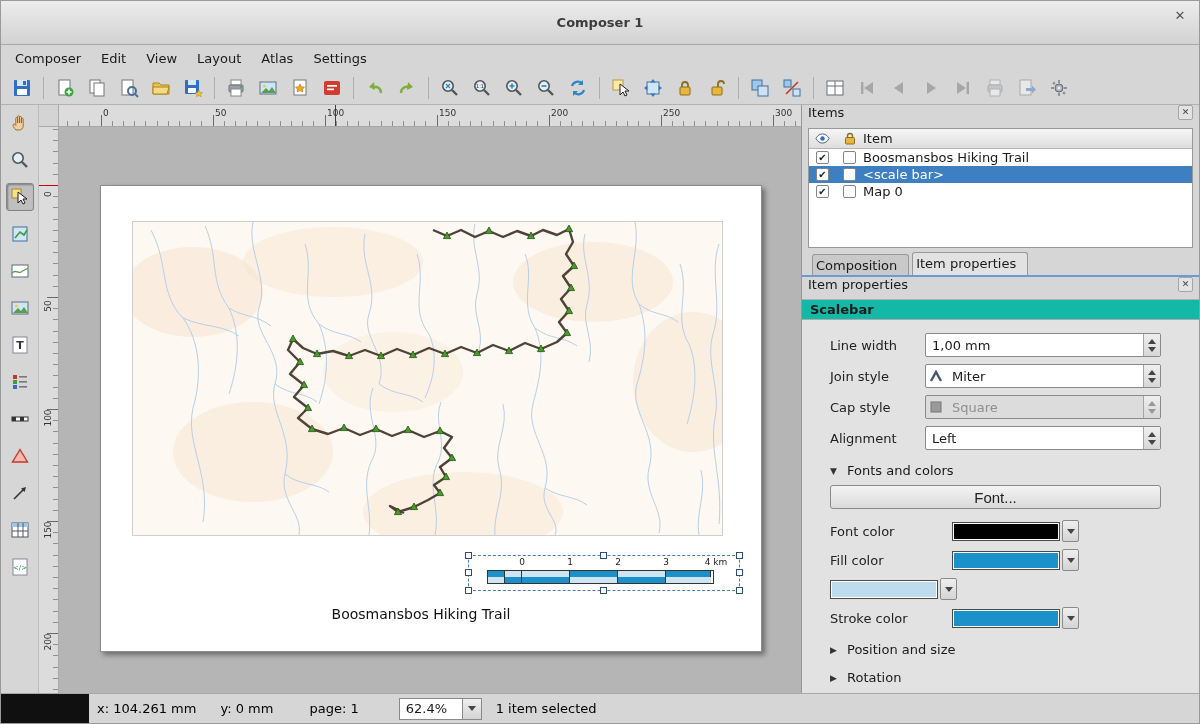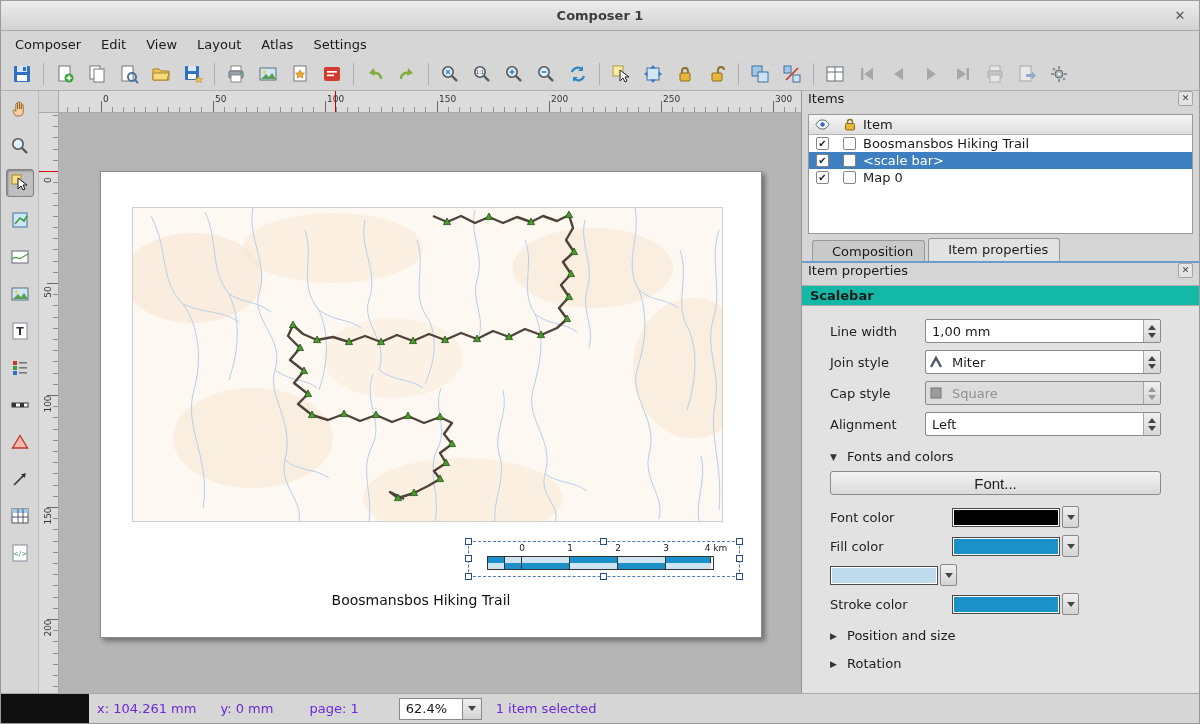--- a/index.html
+++ b/index.html
@@ -1,21 +1,21 @@
 <!DOCTYPE html>
 <html><head>
 <meta charset="utf-8">
 <style>
   * { margin:0; padding:0; box-sizing:border-box; }
   html,body { width:1200px; height:724px; }
   body { font-family:"DejaVu Sans","Liberation Sans",sans-serif; font-size:13px; color:#1a1a1a; background:#888; }
   .window { position:relative; width:1200px; height:724px; background:#d6d6d6; border:1px solid #9a9a9a; overflow:hidden; display:flex; flex-direction:column; }
 
   
-  .titlebar { height:30px; background:linear-gradient(#ececec,#d2d2d2); border-bottom:1px solid #a8a8a8; display:flex; align-items:center; position:relative; flex:none; }
+  .titlebar { height:44px; background:linear-gradient(#ececec,#d2d2d2); border-bottom:1px solid #a8a8a8; display:flex; align-items:center; position:relative; flex:none; }
   .titlebar .title { position:absolute; left:0; right:0; text-align:center; font-weight:bold; color:#3c3c3c; }
   .titlebar .tclose { position:absolute; right:10px; top:6px; width:18px; height:18px; text-align:center; line-height:18px; color:#555; font-size:13px; cursor:default; }
 
   
   .menubar { height:26px; display:flex; align-items:center; padding-left:4px; background:#d6d6d6; flex:none; }
   .menubar span { padding:3px 10px; }
 
   
   .toolbar { height:34px; display:flex; align-items:center; padding:0 6px; background:#d6d6d6; border-bottom:1px solid #b2b2b2; flex:none; gap:2px; }
   .tbtn { width:30px; height:28px; border:1px solid transparent; background:transparent; display:flex; align-items:center; justify-content:center; border-radius:3px; }
@@ -64,21 +64,21 @@
   .dock-close { width:15px; height:15px; border:1px solid #a5a5a5; background:#e3e3e3; font-size:9px; line-height:13px; text-align:center; color:#444; border-radius:2px; }
   .tree { margin:1px 6px 4px 6px; background:#fff; border:1px solid #989898; height:120px; overflow:hidden; }
   .tree-head { display:flex; align-items:center; height:20px; background:linear-gradient(#f6f6f6,#dedede); border-bottom:1px solid #b5b5b5; }
   .tc1 { width:27px; display:flex; justify-content:center; flex:none; }
   .tc2 { width:27px; display:flex; justify-content:center; flex:none; }
   .trow { display:flex; align-items:center; height:17px; }
   .trow.selected { background:#3e7fc1; color:#fff; }
   .cb { width:13px; height:13px; background:#fff; border:1px solid #858585; font-size:10px; line-height:11px; text-align:center; color:#13233f; border-radius:2px; }
 
   .tabsrow { height:25px; display:flex; align-items:flex-end; padding-left:10px; gap:3px; border-bottom:2px solid #6b9cd0; flex:none; }
-  .tab { padding:3px 11px 2px 19px; background:#c9c9c9; border:1px solid #989898; border-bottom:none; border-radius:3px 3px 0 0; }
+  .tab { padding:3px 11px 2px 3px; background:#c9c9c9; border:1px solid #989898; border-bottom:none; border-radius:3px 3px 0 0; }
   .tab.active { background:#e2e2e2; padding-bottom:4px; }
 
   .section-bar { background:#14b8a6; border-top:1px solid #b0b0b0; border-bottom:1px solid #aaa; font-weight:bold; padding:2px 8px; flex:none; }
   .props { flex:1; background:#e2e2e2; padding:6px 38px 0 28px; overflow:hidden; }
   .prow { display:flex; align-items:center; margin:7px 0; }
   .plabel { width:95px; flex:none; color:#222; }
   .plabel.wide { width:122px; }
   .fieldbox { flex:1; height:24px; background:#ffffff; border:1px solid #8a8a8a; border-radius:2px; display:flex; align-items:center; overflow:hidden; }
   .fieldbox.dis { background:#dcdcdc; color:#8f8f8f; }
   .fval { flex:1; padding:0 6px; white-space:nowrap; }
@@ -90,21 +90,21 @@
   .ghead { display:flex; align-items:center; gap:7px; margin:13px 0 5px 0; color:#1a1a1a; }
   .garrow { font-size:9px; color:#333; width:10px; }
   .btn { width:100%; height:24px; background:linear-gradient(#f4f4f4,#dadada); border:1px solid #8a8a8a; border-radius:3px; font-size:15px; color:#222; margin:2px 0 4px 0; }
   .swatchwrap { display:flex; align-items:center; gap:2px; }
   .swatch { width:108px; height:19px; border:1px solid #4a4a4a; box-shadow:inset 0 0 0 1px #fff; }
   .swarrow { width:17px; height:22px; background:linear-gradient(#efefef,#d4d4d4); border:1px solid #8a8a8a; border-radius:2px; display:flex; align-items:center; justify-content:center; }
 
   
   .statusbar { height:30px; background:#d6d6d6; border-top:1px solid #a8a8a8; display:flex; align-items:center; flex:none; }
   .blackbox { width:88px; height:100%; background:#101010; flex:none; }
-  .st { color:#6d28d9; }
+  .st { color:#000000; }
   .zoombox { display:flex; align-items:center; height:22px; margin-left:34px;padding-left:6px; }
   .zoomfield { width:64px; height:22px; background:#fff; border:1px solid #8a8a8a; padding:2px 6px; }
   .zoombtn { width:19px; height:22px; background:linear-gradient(#efefef,#d4d4d4); border:1px solid #8a8a8a; border-left:none; display:flex; align-items:center; justify-content:center; }
 </style>
 </head>
 <body>
 
 <div class="window">
 
   <div class="titlebar">

